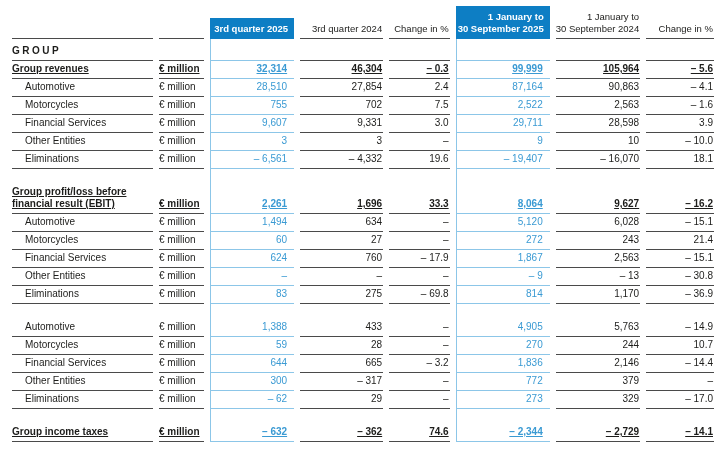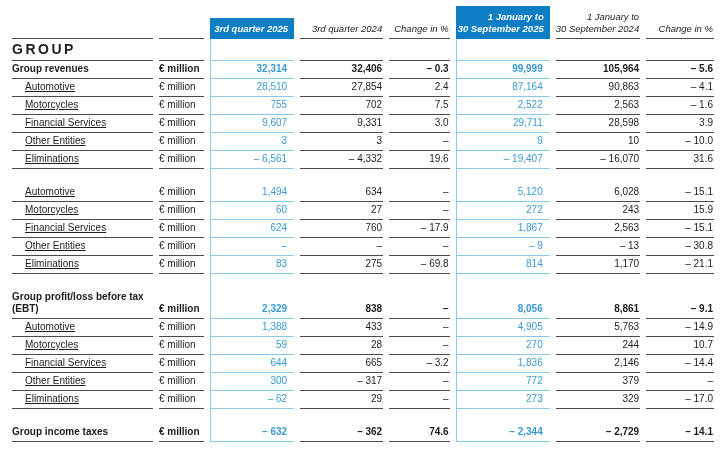--- a/index.html
+++ b/index.html
@@ -15,50 +15,50 @@
   }
   td{vertical-align:bottom;font-size:10px;line-height:12px;padding:2px 1px 3px 0;
      white-space:nowrap;overflow:hidden;}
   
   .c0{width:150px;} .c1{width:46px;} .c2{width:77px;} .c3{width:88px;}
   .c4{width:62px;} .c5{width:84px;} .c6{width:72px;} .c7{width:73px;}
 
   
   tr.head{height:33px;}
   tr.head td{border-bottom:1px solid var(--rule-dark,#4a4a4a);text-align:right;
-             font-size:9.5px;line-height:11.5px;padding-bottom:4px;font-style:italic;}
+             font-size:9.5px;line-height:11.5px;padding-bottom:4px;}
   tr.head td.hl-h{border-bottom:none;padding:0;}
   .hl-box{
     background:var(--accent-blue,#0d7ec4);color:#ffffff;font-weight:bold;
     text-align:right;padding:5px 6px 5px 2px;font-size:9.5px;line-height:11.5px;
     box-sizing:border-box;width:100%;
   }
   .hl-box span{display:block;}
   tr.head td span{display:block;}
 
   
   tr.section{height:22px;}
   tr.section td{border-bottom:1px solid var(--rule-dark,#4a4a4a);}
   tr.section td.hl{border-bottom:1px solid var(--rule-blue,#8cc6e8);}
-  .section-title{font-weight:bold;letter-spacing:2.5px;font-size:14px;}
+  .section-title{font-weight:bold;letter-spacing:2.5px;font-size:10px;}
 
   
   tr.r{height:17px;}
   tr.r td{border-bottom:1px solid var(--rule-dark,#4a4a4a);}
   td.val{text-align:right;}
   td.unit{}
   td.hl{
     border-left:1px solid var(--rule-blue,#8cc6e8);
     color:var(--value-blue,#3a9ad3);
     padding-right:7px;
   }
   tr.r td.hl{border-bottom:1px solid var(--rule-blue,#8cc6e8);}
-  tr.main td{font-weight:bold;}
+  tr.main td{font-weight:bold;text-decoration:underline;}
   tr.main td.label{white-space:normal;}
-  tr.sub td.label{padding-left:13px;text-decoration:underline;}
+  tr.sub td.label{padding-left:13px;}
 
   
   tr.spacer{height:15px;}
   tr.spacer td{border-bottom:none;padding:0;}
   tr.spacer td.hl{border-bottom:none;}
 </style>
 </head>
 <body>
 
 <div class="page">
@@ -101,21 +101,21 @@
           <td class="c3 val"></td>
           <td class="c4 val"></td>
           <td class="c5 val hl"></td>
           <td class="c6 val"></td>
           <td class="c7 val"></td>
         </tr>
         <tr class="r main">
           <td class="c0 label">Group revenues</td>
           <td class="c1 unit">€ million</td>
           <td class="c2 val hl">32,314</td>
-          <td class="c3 val">32,406</td>
+          <td class="c3 val">46,304</td>
           <td class="c4 val">– 0.3</td>
           <td class="c5 val hl">99,999</td>
           <td class="c6 val">105,964</td>
           <td class="c7 val">– 5.6</td>
         </tr>
         <tr class="r sub">
           <td class="c0 label">Automotive</td>
           <td class="c1 unit">€ million</td>
           <td class="c2 val hl">28,510</td>
           <td class="c3 val">27,854</td>
@@ -155,51 +155,61 @@
           <td class="c7 val">– 10.0</td>
         </tr>
         <tr class="r sub">
           <td class="c0 label">Eliminations</td>
           <td class="c1 unit">€ million</td>
           <td class="c2 val hl">– 6,561</td>
           <td class="c3 val">– 4,332</td>
           <td class="c4 val">19.6</td>
           <td class="c5 val hl">– 19,407</td>
           <td class="c6 val">– 16,070</td>
-          <td class="c7 val">31.6</td>
+          <td class="c7 val">18.1</td>
         </tr>
         <tr class="spacer">
           <td class="c0"></td>
           <td class="c1"></td>
           <td class="c2 hl"></td>
           <td class="c3"></td>
           <td class="c4"></td>
           <td class="c5 hl"></td>
           <td class="c6"></td>
           <td class="c7"></td>
         </tr>
+        <tr class="r main">
+          <td class="c0 label">Group profit/loss before financial result (EBIT)</td>
+          <td class="c1 unit">€ million</td>
+          <td class="c2 val hl">2,261</td>
+          <td class="c3 val">1,696</td>
+          <td class="c4 val">33.3</td>
+          <td class="c5 val hl">8,064</td>
+          <td class="c6 val">9,627</td>
+          <td class="c7 val">– 16.2</td>
+        </tr>
         <tr class="r sub">
           <td class="c0 label">Automotive</td>
           <td class="c1 unit">€ million</td>
           <td class="c2 val hl">1,494</td>
           <td class="c3 val">634</td>
           <td class="c4 val">–</td>
           <td class="c5 val hl">5,120</td>
           <td class="c6 val">6,028</td>
           <td class="c7 val">– 15.1</td>
         </tr>
         <tr class="r sub">
           <td class="c0 label">Motorcycles</td>
           <td class="c1 unit">€ million</td>
           <td class="c2 val hl">60</td>
           <td class="c3 val">27</td>
           <td class="c4 val">–</td>
           <td class="c5 val hl">272</td>
           <td class="c6 val">243</td>
-          <td class="c7 val">15.9</td>
+          <td class="c7 val">21.4</td>
         </tr>
         <tr class="r sub">
           <td class="c0 label">Financial Services</td>
           <td class="c1 unit">€ million</td>
           <td class="c2 val hl">624</td>
           <td class="c3 val">760</td>
           <td class="c4 val">– 17.9</td>
           <td class="c5 val hl">1,867</td>
           <td class="c6 val">2,563</td>
           <td class="c7 val">– 15.1</td>
@@ -215,42 +225,32 @@
           <td class="c7 val">– 30.8</td>
         </tr>
         <tr class="r sub">
           <td class="c0 label">Eliminations</td>
           <td class="c1 unit">€ million</td>
           <td class="c2 val hl">83</td>
           <td class="c3 val">275</td>
           <td class="c4 val">– 69.8</td>
           <td class="c5 val hl">814</td>
           <td class="c6 val">1,170</td>
-          <td class="c7 val">– 21.1</td>
+          <td class="c7 val">– 36.9</td>
         </tr>
         <tr class="spacer">
           <td class="c0"></td>
           <td class="c1"></td>
           <td class="c2 hl"></td>
           <td class="c3"></td>
           <td class="c4"></td>
           <td class="c5 hl"></td>
           <td class="c6"></td>
           <td class="c7"></td>
         </tr>
-        <tr class="r main">
-          <td class="c0 label">Group profit/loss before tax (EBT)</td>
-          <td class="c1 unit">€ million</td>
-          <td class="c2 val hl">2,329</td>
-          <td class="c3 val">838</td>
-          <td class="c4 val">–</td>
-          <td class="c5 val hl">8,056</td>
-          <td class="c6 val">8,861</td>
-          <td class="c7 val">– 9.1</td>
-        </tr>
         <tr class="r sub">
           <td class="c0 label">Automotive</td>
           <td class="c1 unit">€ million</td>
           <td class="c2 val hl">1,388</td>
           <td class="c3 val">433</td>
           <td class="c4 val">–</td>
           <td class="c5 val hl">4,905</td>
           <td class="c6 val">5,763</td>
           <td class="c7 val">– 14.9</td>
         </tr>

